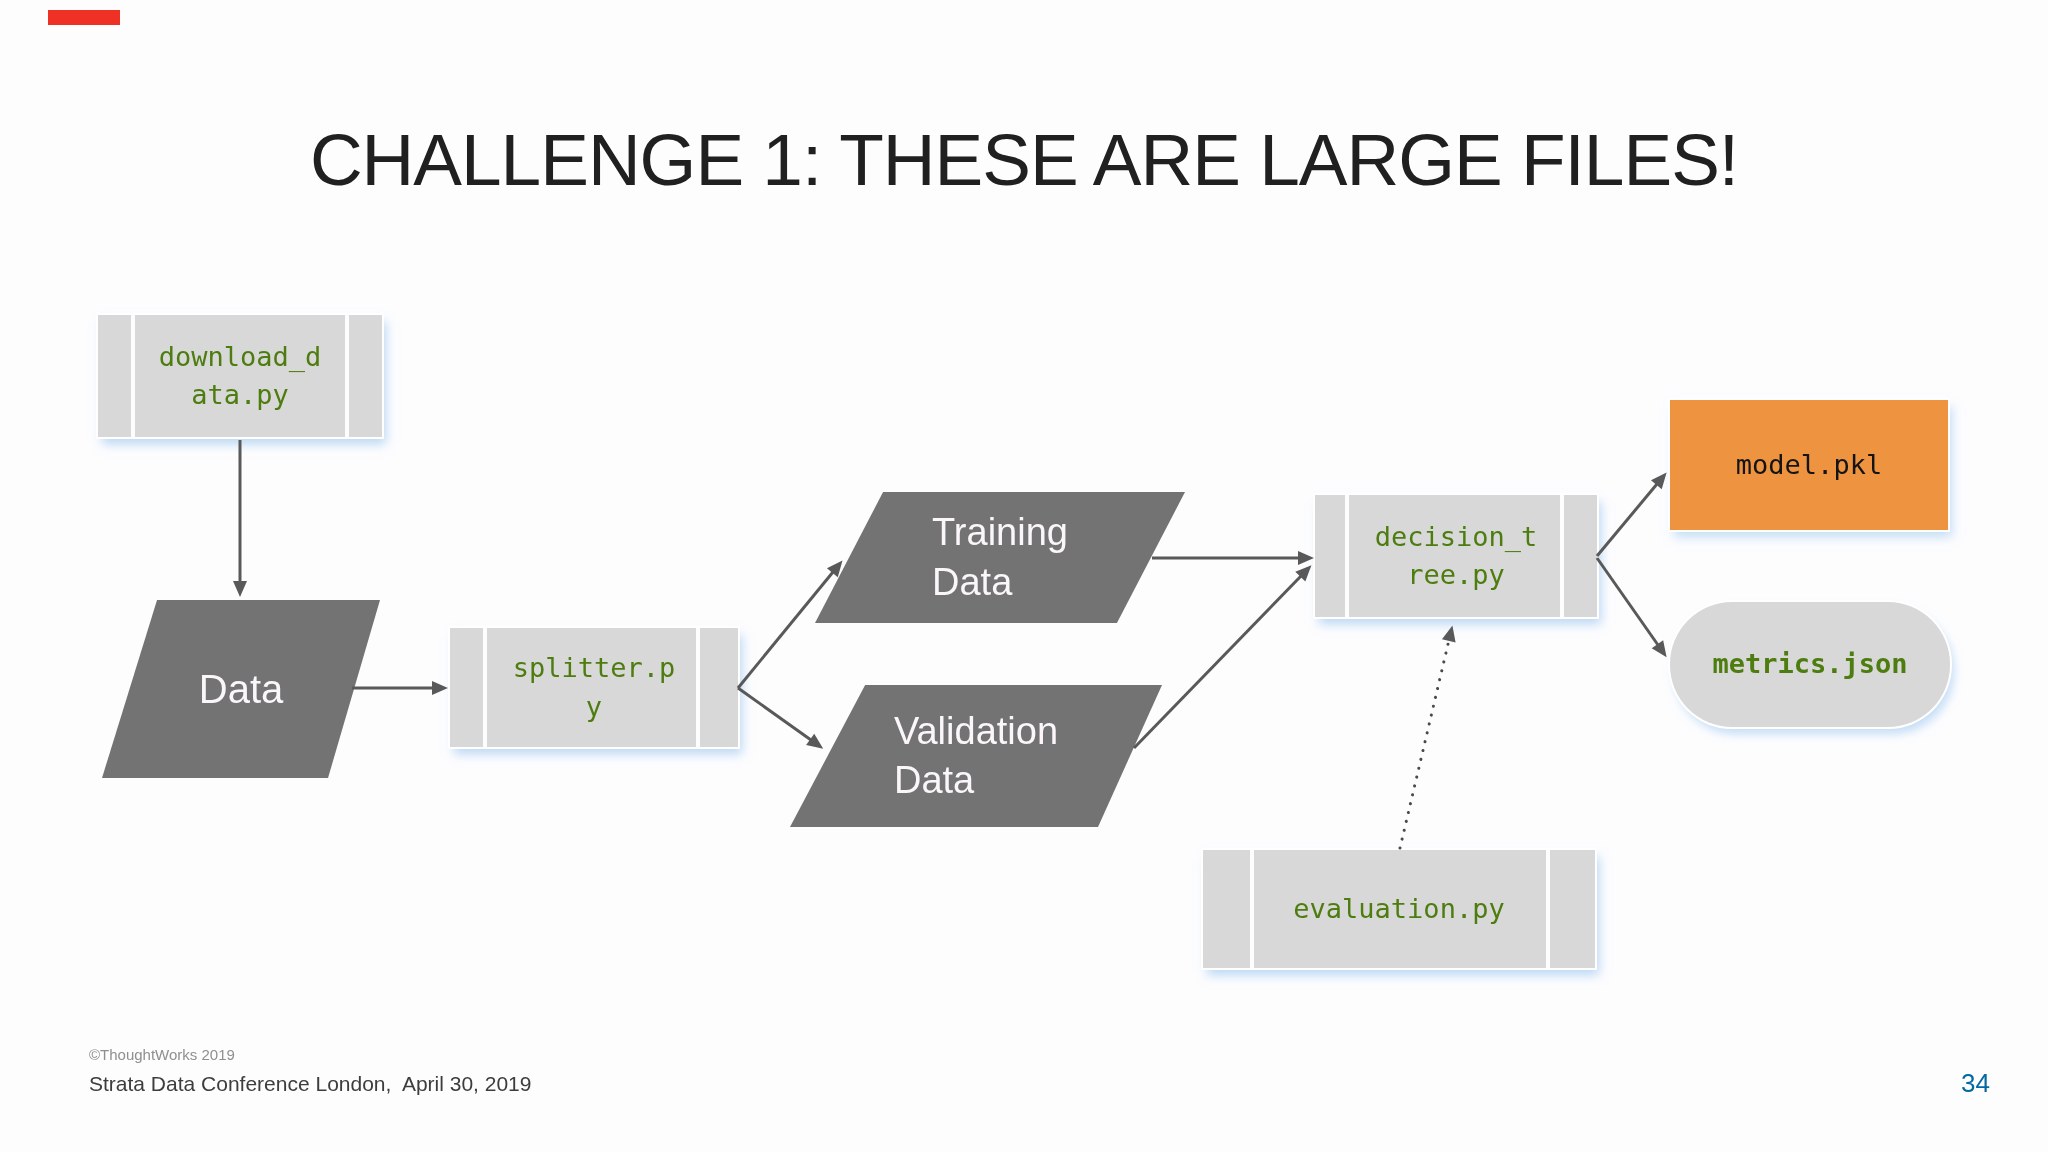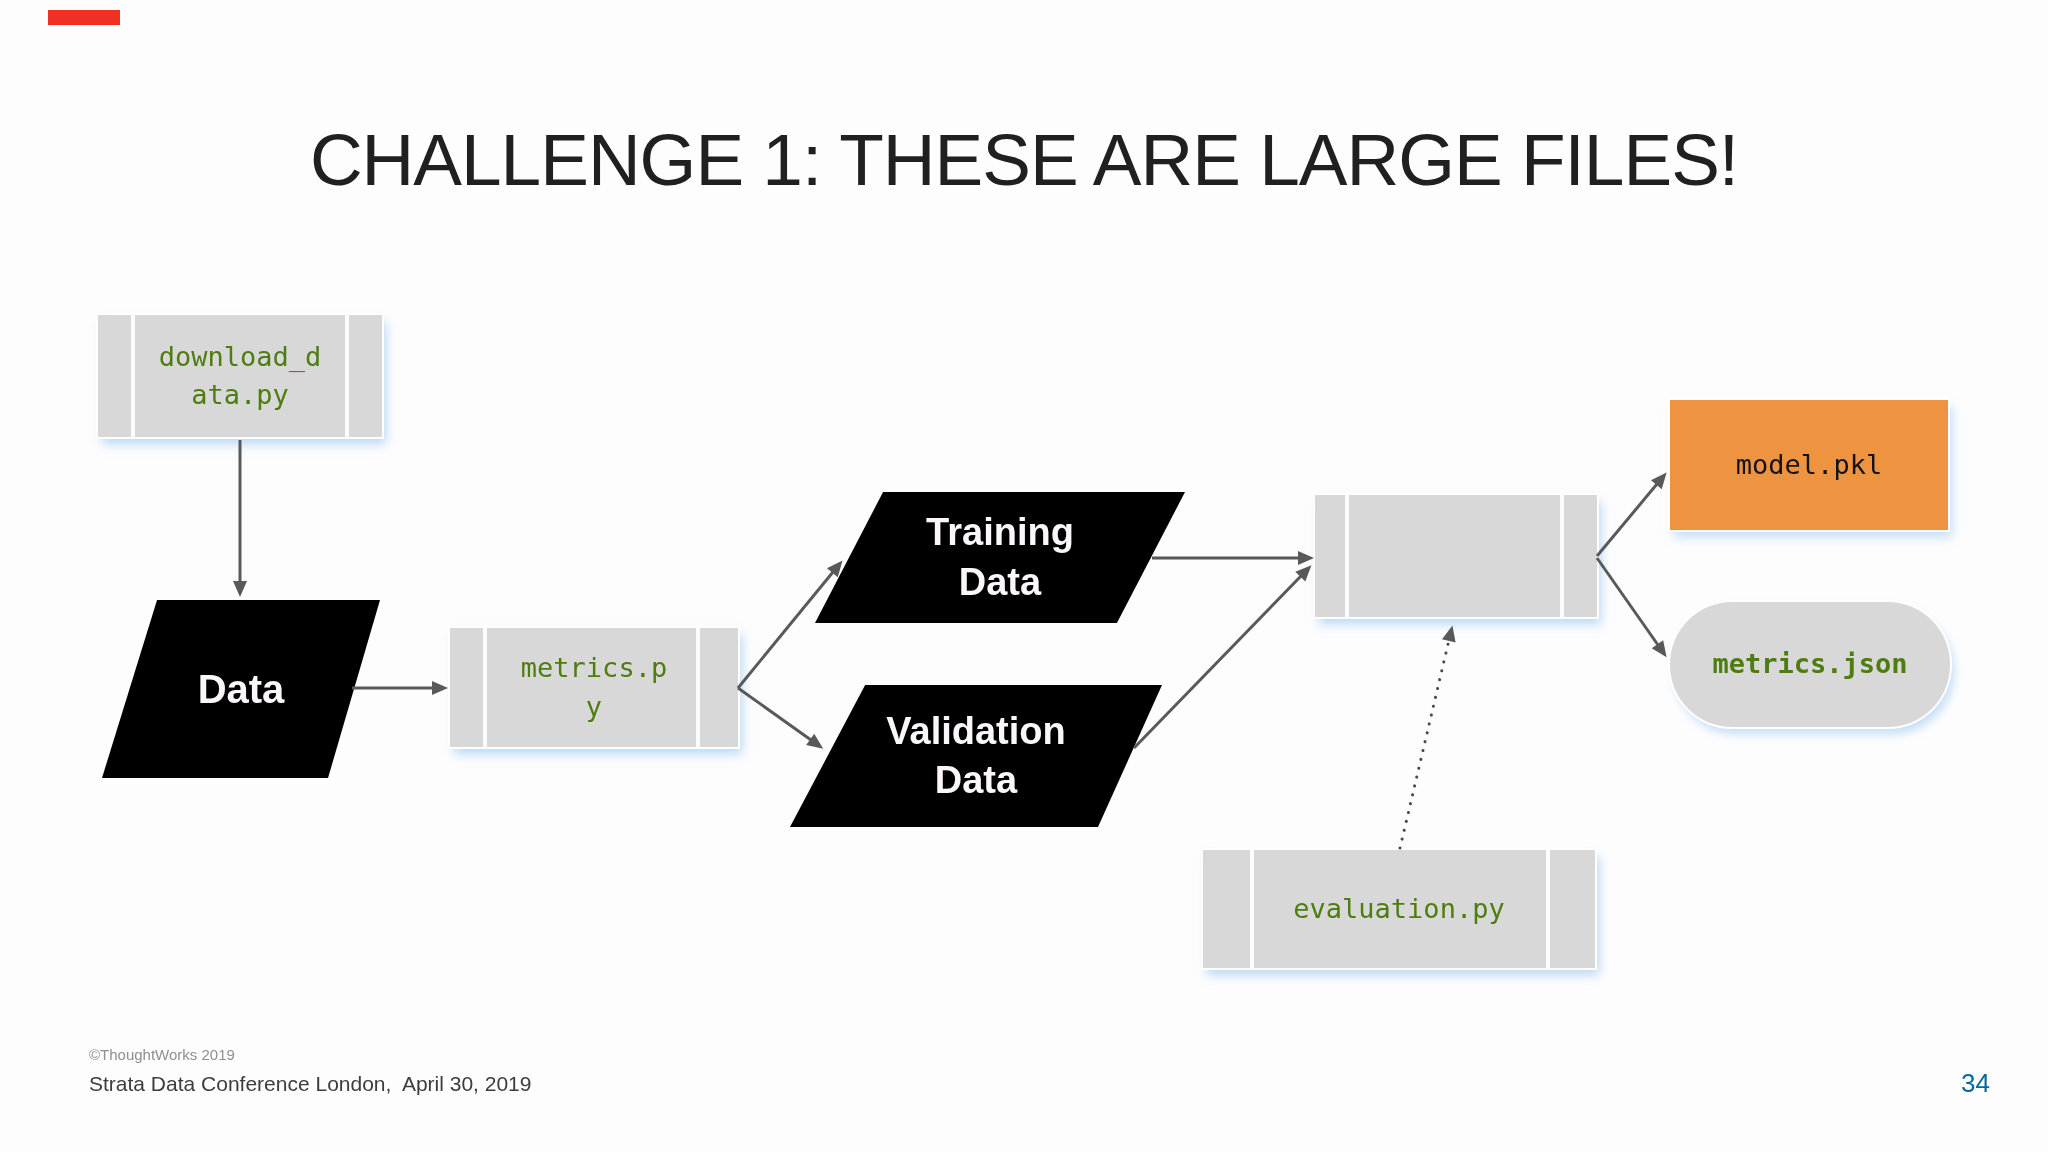--- a/index.html
+++ b/index.html
@@ -22,24 +22,23 @@
     box-shadow:0 0 0 2px #ffffff, 4px 7px 10px rgba(150,195,240,0.65);
     display:flex;align-items:center;justify-content:center;text-align:center;
   }
   .proc .sep{position:absolute;top:0;bottom:0;width:4px;background:#fdfdfe;}
   .code{
     font-family:"DejaVu Sans Mono","Liberation Mono",monospace;
     font-size:27px;line-height:1.42;color:#4d7c0f;white-space:pre;
   }
   
   .para{
-    position:absolute;background:#000000;
-    display:flex;align-items:center;justify-content:center;text-align:center;
+    position:absolute;background:#737373;
+    display:flex;align-items:center;justify-content:center;
     filter:drop-shadow(0 0 2px #ffffff) drop-shadow(4px 6px 6px rgba(150,195,240,0.75));
-    font-weight:bold;
   }
   .para .plabel{color:#fbf6fa;font-size:38px;line-height:1.3;}
   .para-data .plabel{font-size:40px;}
   
   .node-model{
     position:absolute;left:1670px;top:400px;width:278px;height:130px;background:#ee9440;
     display:flex;align-items:center;justify-content:center;
     box-shadow:0 0 0 2px #ffffff, 4px 7px 10px rgba(150,195,240,0.55);
   }
   .node-model .code{color:#141414;}
@@ -72,34 +71,35 @@
     <div class="code"><span>download_d</span><br><span>ata.py</span></div>
   </div>
 
   <div class="para para-data" style="left:102px;top:600px;width:278px;height:178px;clip-path:polygon(19.8% 0,100% 0,81.3% 100%,0 100%);">
     <div class="plabel">Data</div>
   </div>
 
   <div class="proc" style="left:450px;top:628px;width:288px;height:119px;">
     <div class="sep" style="left:33px;"></div>
     <div class="sep" style="right:38px;"></div>
-    <div class="code"><span>metrics.p</span><br><span>y</span></div>
+    <div class="code"><span>splitter.p</span><br><span>y</span></div>
   </div>
 
   <div class="para" style="left:815px;top:492px;width:370px;height:131px;clip-path:polygon(18.4% 0,100% 0,81.6% 100%,0 100%);">
     <div class="plabel"><span>Training</span><br><span>Data</span></div>
   </div>
 
   <div class="para" style="left:790px;top:685px;width:372px;height:142px;clip-path:polygon(20.2% 0,100% 0,82.8% 100%,0 100%);">
     <div class="plabel"><span>Validation</span><br><span>Data</span></div>
   </div>
 
   <div class="proc" style="left:1315px;top:495px;width:282px;height:122px;">
     <div class="sep" style="left:30px;"></div>
     <div class="sep" style="right:33px;"></div>
+    <div class="code"><span>decision_t</span><br><span>ree.py</span></div>
   </div>
 
   <div class="node-model">
     <div class="code">model.pkl</div>
   </div>
 
   <div class="node-metrics">
     <div class="code">metrics.json</div>
   </div>
 

